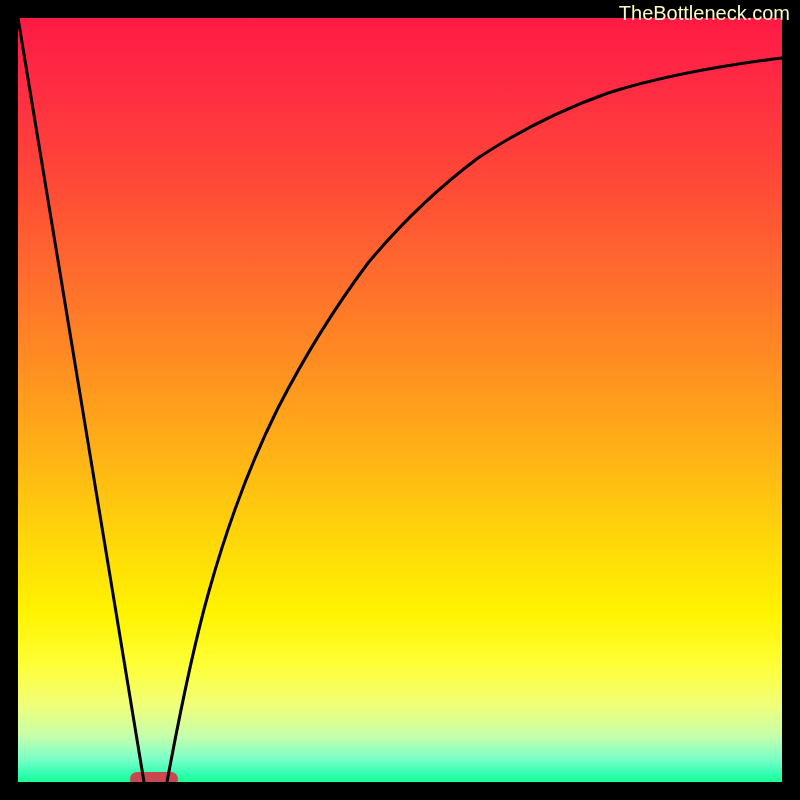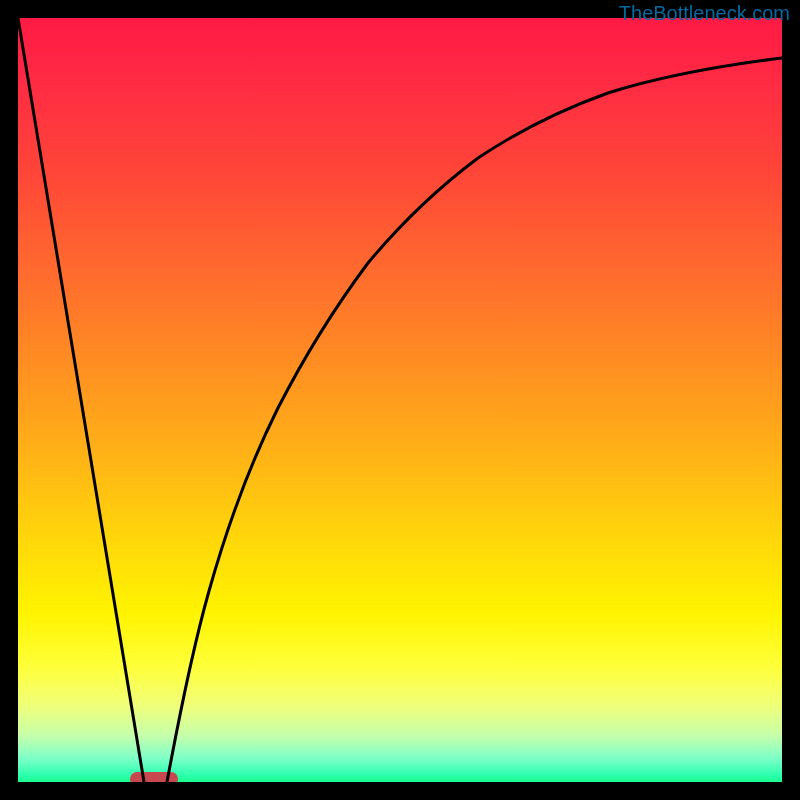--- a/index.html
+++ b/index.html
@@ -52,21 +52,21 @@
     position: absolute;
     background: #c9484f;
     border-radius: 8px;
     height: 14px;
     width: 48px;
   }
   .watermark {
     position: absolute;
     top: 2px;
     right: 10px;
-    color: #0369a1;
+    color: #fef9c3;
     font-size: 20px;
     font-family: Arial, sans-serif;
     z-index: 100;
   }
   svg.curves {
     position: absolute;
     top: 0;
     left: 0;
     width: 100%;
     height: 100%;

